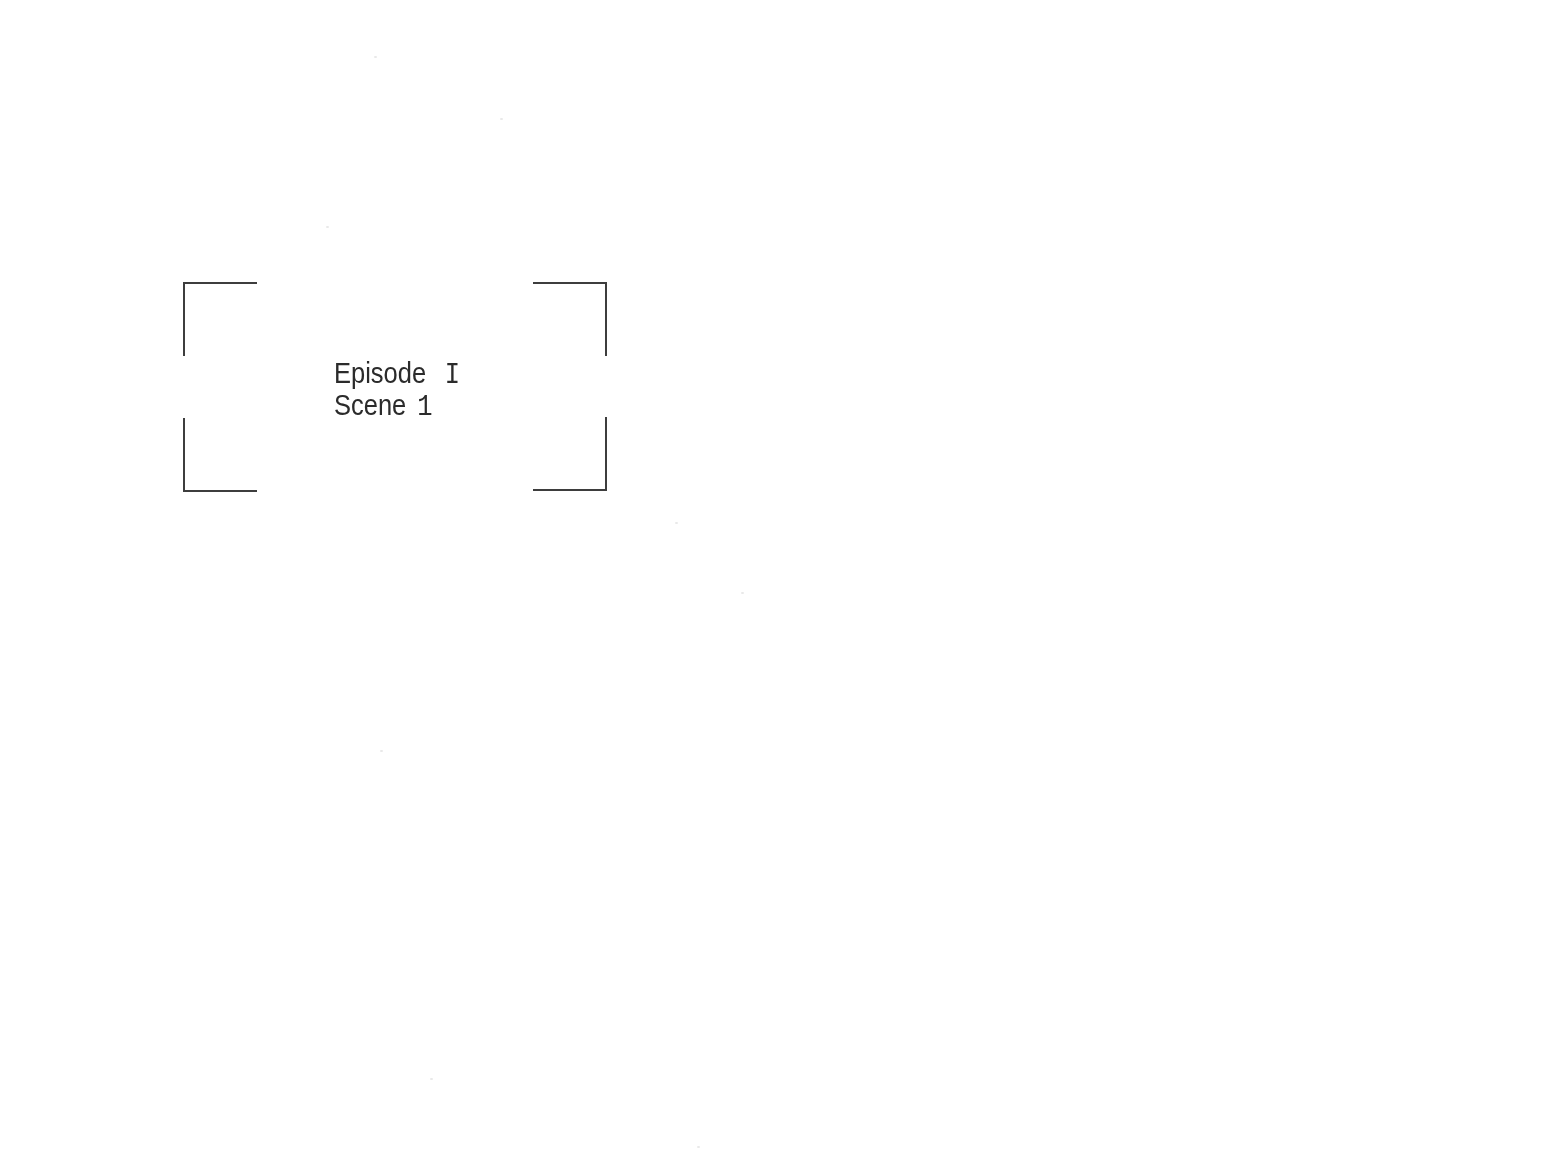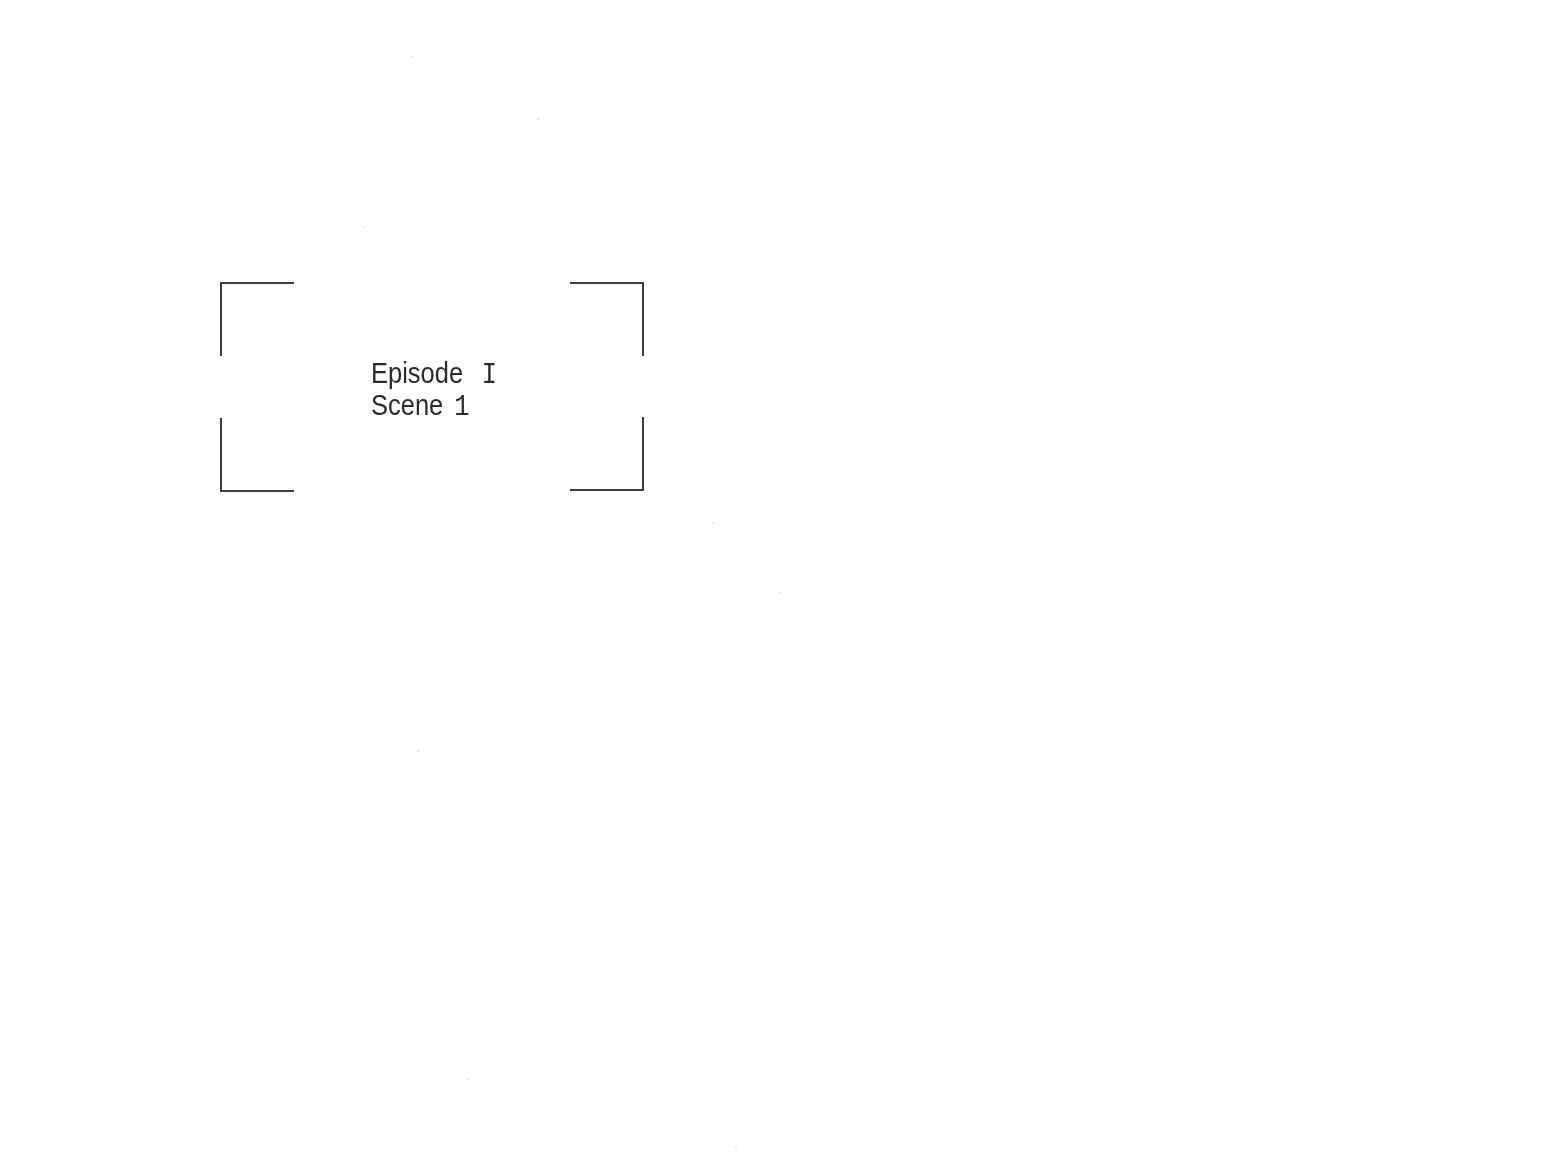--- a/index.html
+++ b/index.html
@@ -10,21 +10,20 @@
     width: 1560px;
     height: 1156px;
     background: var(--page-bg, #ffffff);
     overflow: hidden;
     position: relative;
     font-family: "Liberation Sans", sans-serif;
   }
   .page {
     position: absolute;
     inset: 0;
-    margin-left: 37px;
   }
   
   .corner {
     position: absolute;
     width: 74px;
     height: 74px;
     box-sizing: border-box;
   }
   .corner.tl { left: 183px; top: 282px; border-top: 2px solid var(--frame-line, #3d3d3d); border-left: 2px solid var(--frame-line, #3d3d3d); }
   .corner.tr { left: 533px; top: 282px; border-top: 2px solid var(--frame-line, #3d3d3d); border-right: 2px solid var(--frame-line, #3d3d3d); }

